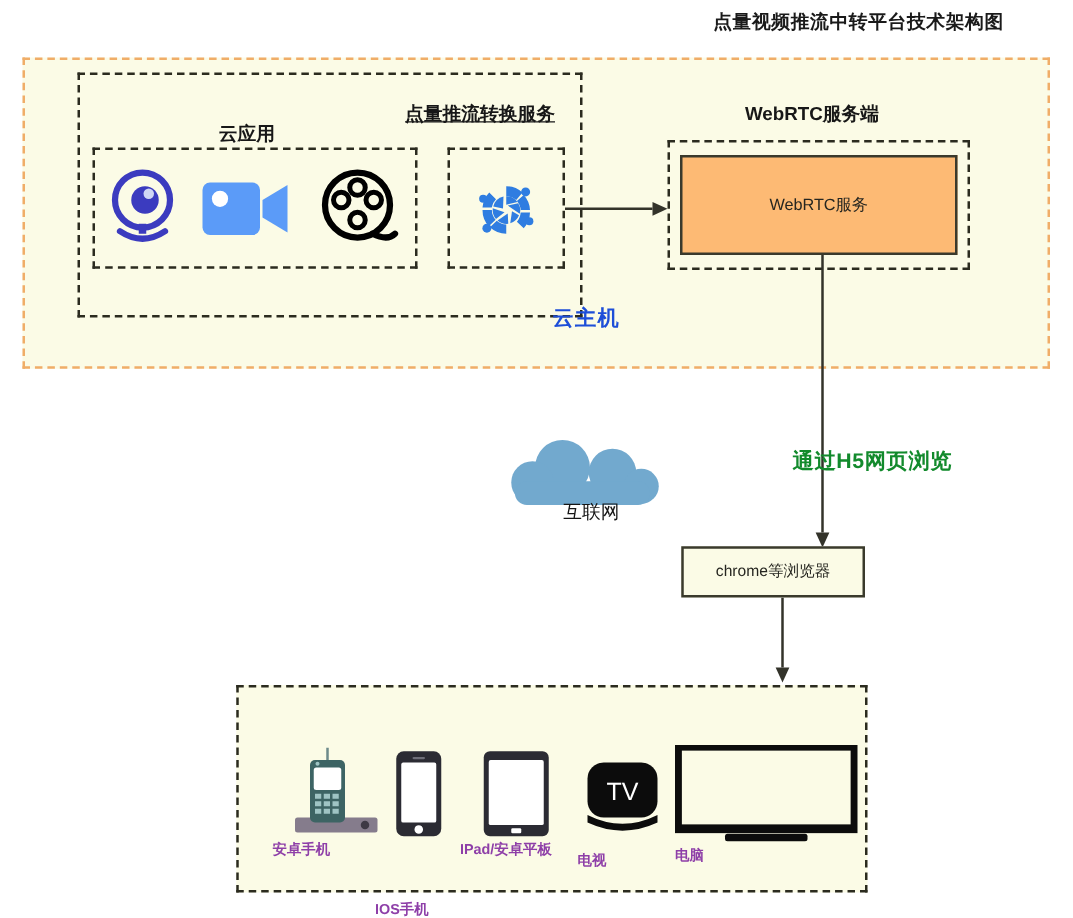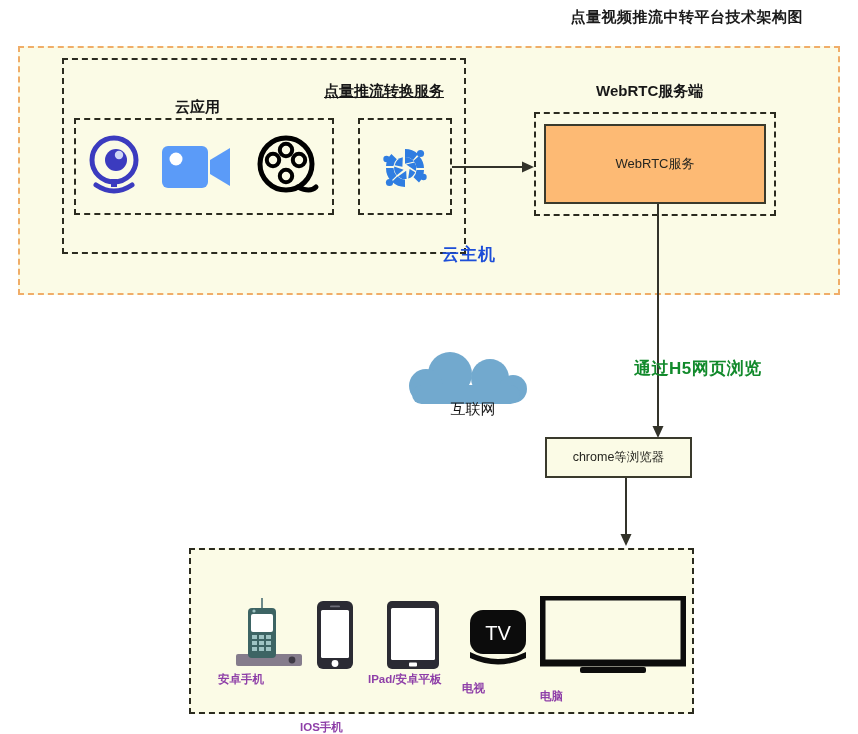--- a/index.html
+++ b/index.html
@@ -258,21 +258,21 @@
   #device-tv      { left: 462px; top: 600px; width: 72px; }
   #device-pc      { left: 540px; top: 596px; width: 146px; }
 
   #device-android .device-art { height: 72px; }
   #device-ios     .device-art { height: 70px; }
   #device-ipad    .device-art { height: 70px; }
   #device-tv      .device-art { height: 68px; }
   #device-pc      .device-art { height: 80px; }
 
   #device-tv .device-label { margin-top: 13px; }
-  #device-pc .device-label { margin-top: 13px; }
+  #device-pc .device-label { margin-top: 1px; }
 
   
   #watermark {
     position: absolute;
     left: 478px;
     top: 682px;
     font-size: 23px;
     color: rgba(80, 80, 80, 0.30);
     font-family: "DejaVu Sans", "Liberation Sans", sans-serif;
     white-space: nowrap;

